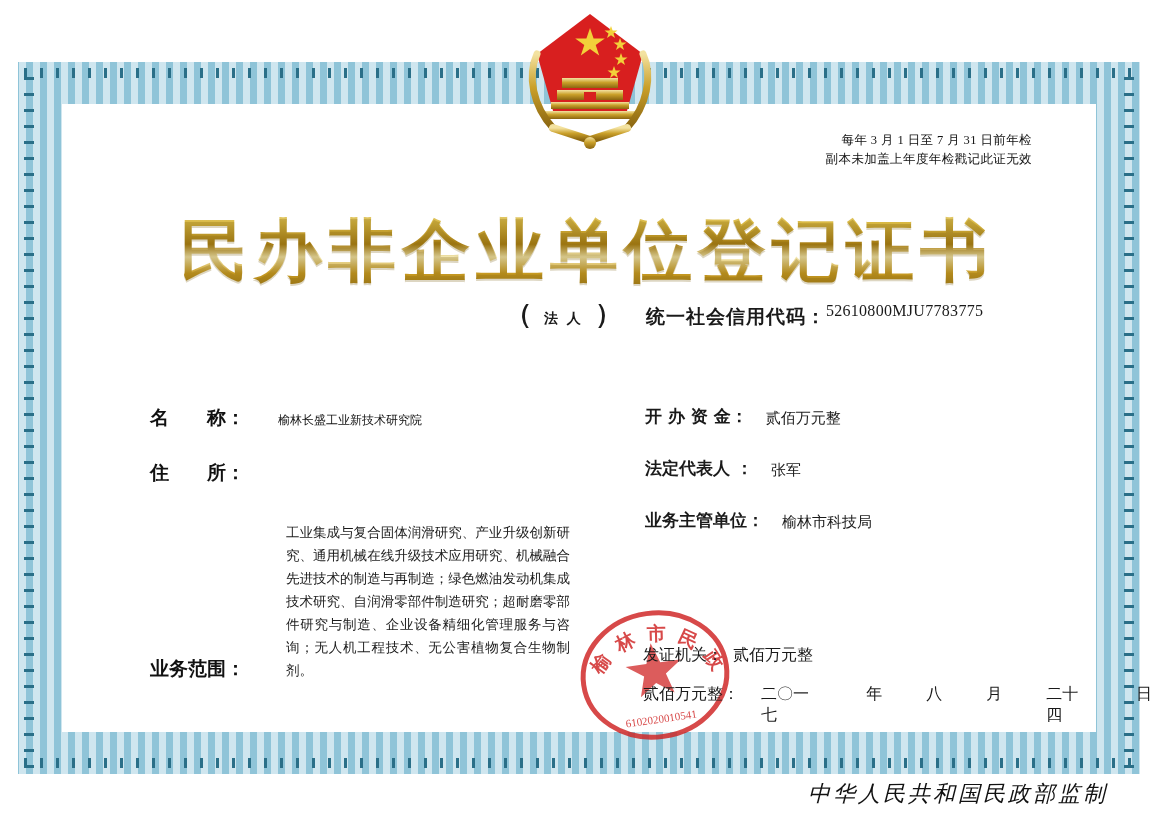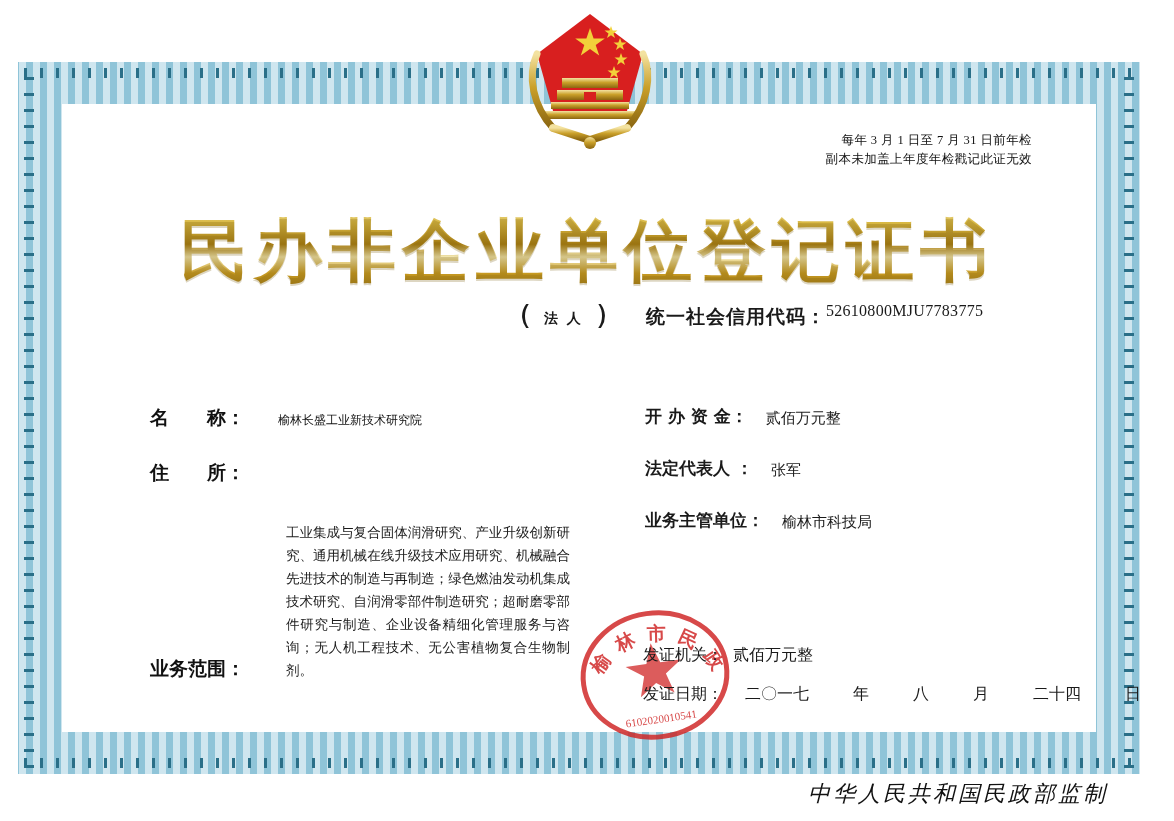--- a/index.html
+++ b/index.html
@@ -356,21 +356,21 @@
       </g>
     </svg>
   </div>
 
   <div class="issue-block">
     <div class="issue-row">
       <span class="ilbl">发证机关：</span>
       <span class="ival">贰佰万元整</span>
     </div>
     <div class="issue-row">
-      <span class="ilbl">发证日期：</span>
+      <span class="ilbl">贰佰万元整：</span>
       <span class="date-seg">二〇一七</span>
       <span class="date-seg">年</span>
       <span class="date-seg">八</span>
       <span class="date-seg">月</span>
       <span class="date-seg">二十四</span>
       <span class="date-seg">日</span>
     </div>
   </div>
 
   <div class="footer">中华人民共和国民政部监制</div>

